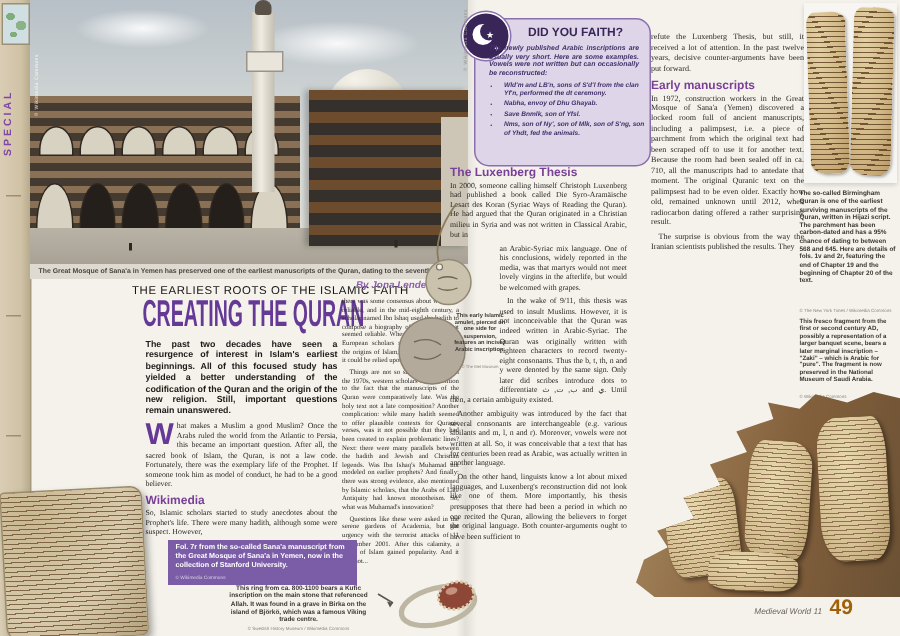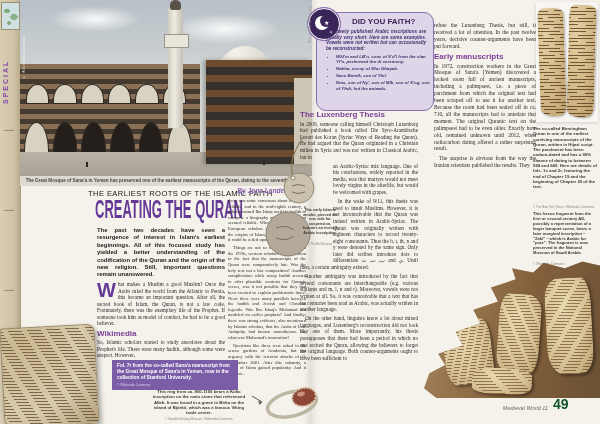--- a/index.html
+++ b/index.html
@@ -114,21 +114,21 @@
   #frags{left:424px;top:260px;width:176px;height:138px;
      background:linear-gradient(105deg,#a8895f,#83603c 55%,#6b5134);
      clip-path:polygon(0 93%,3% 82%,12% 76%,8% 68%,22% 62%,18% 52%,32% 46%,28% 36%,42% 30%,38% 20%,52% 14%,50% 6%,62% 9%,68% 2%,80% 6%,90% 1%,100% 4%,100% 100%,7% 100%);}
   .frag{position:absolute;background:
      repeating-linear-gradient(180deg,rgba(0,0,0,0) 0 2.2px,rgba(80,45,15,.55) 2.2px 2.9px),
      radial-gradient(at 40% 30%,#e8d8ae,#d6c194 60%,#b59b6c);
      box-shadow:2px 2px 3px rgba(0,0,0,.4);}
   
   #foot-mag{left:470px;top:405px;width:78px;text-align:right;font-family:"Liberation Sans",sans-serif;
      font-style:italic;font-size:5.5px;color:#6a655d;}
-  #foot-page{left:553px;top:396px;font-family:"Liberation Sans",sans-serif;font-weight:bold;font-size:14px;color:#14532d;}
+  #foot-page{left:553px;top:396px;font-family:"Liberation Sans",sans-serif;font-weight:bold;font-size:14px;color:#a16207;}
 </style>
 </head>
 <body>
 
 <div id="spread">
 
   <div id="edge" class="abs">
     <div id="edge-map" class="abs"></div>
     <div id="edge-label" class="abs">SPECIAL</div>
     <div class="edge-tick abs" style="top:130px"></div>

